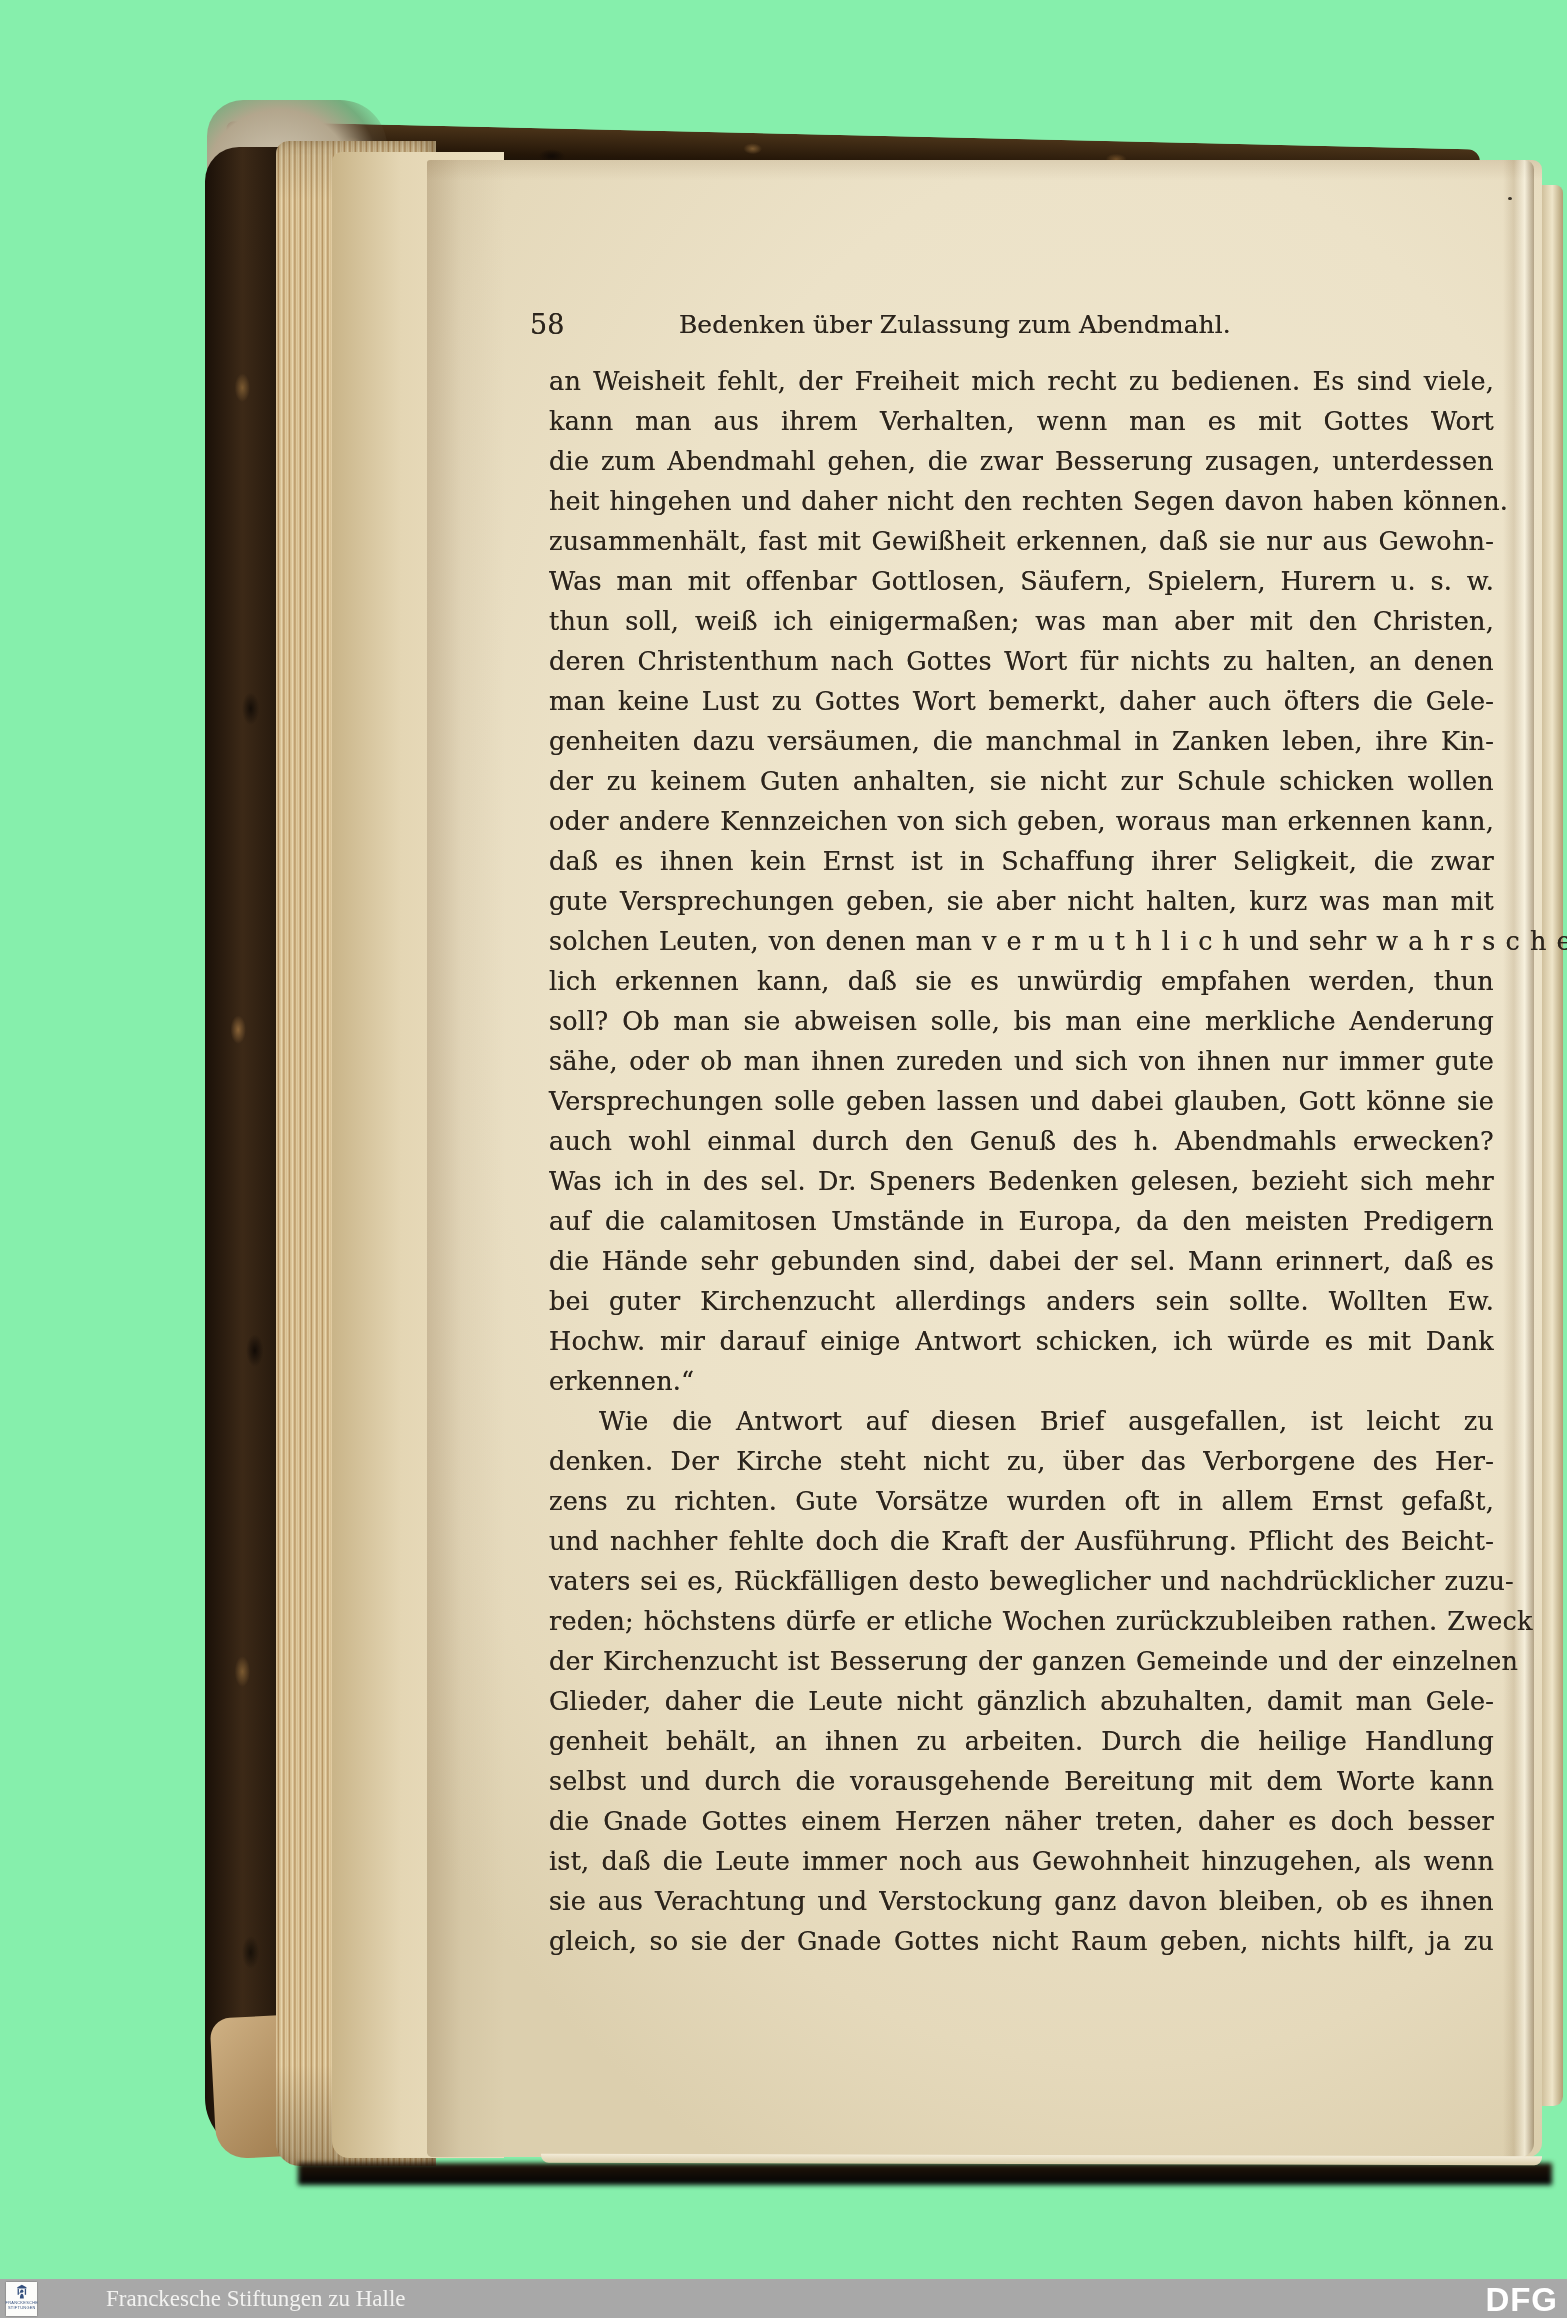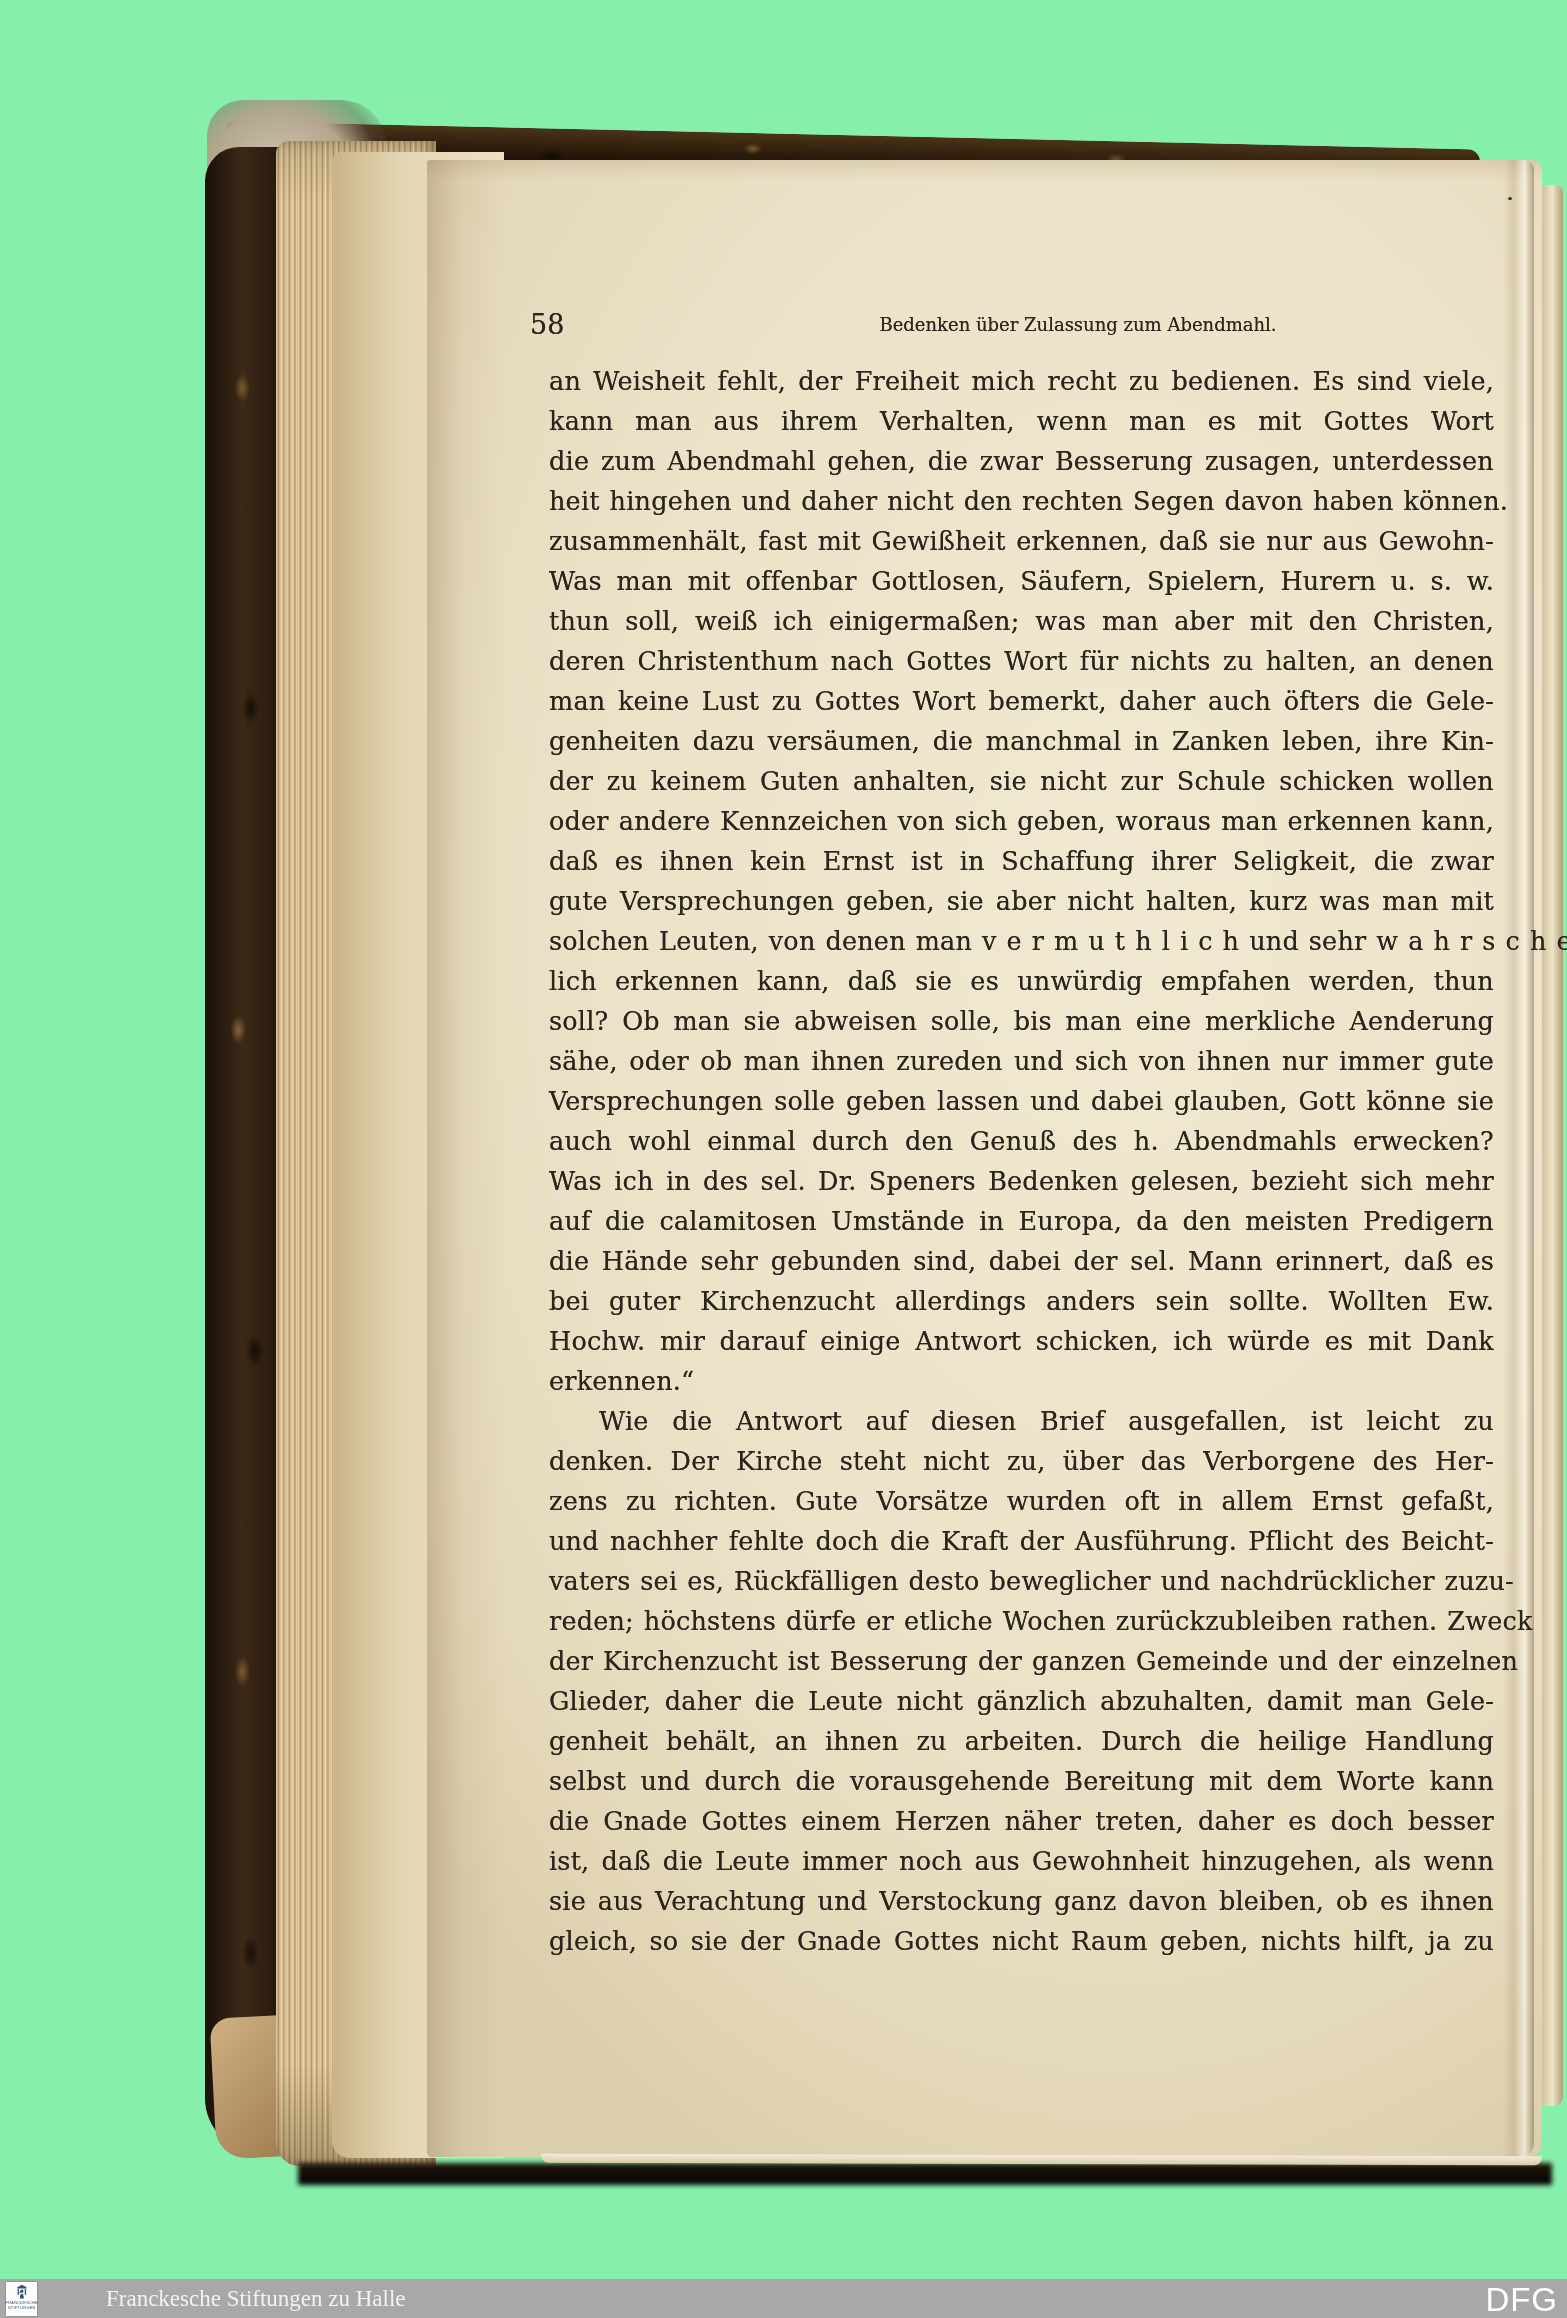--- a/index.html
+++ b/index.html
@@ -65,42 +65,42 @@
     border-radius:0 0 7.8px 7.8px;background:linear-gradient(180deg,#f3ecd8,#d8cba8);
     transform:rotate(.15deg);z-index:4;}
   .book-shadow{position:absolute;left:298px;top:2163px;width:1254px;height:22px;
     background:linear-gradient(180deg,#231509,#050505 90%);filter:blur(2.4px);z-index:3;}
 
   
   .text-col{position:absolute;left:549px;top:306px;width:945px;color:#2b241c;z-index:5;
     text-shadow:0 0 0.5px rgba(43,36,28,.75);}
   .page-header{position:relative;height:38px;font-size:27px;line-height:38px;}
   .page-num{position:absolute;left:-19px;top:0;}
-  .running-head{position:absolute;left:130px;right:17px;top:0;text-align:center;font-size:18px;}
+  .running-head{position:absolute;left:130px;right:17px;top:0;text-align:left;font-size:25px;}
   .body-text{margin-top:17px;}
   .line{height:40px;line-height:40px;font-size:25.5px;
     text-align:justify;text-align-last:justify;word-spacing:1.6px;letter-spacing:0.2px;
     white-space:nowrap;}
   .line.no-just{text-align:center;text-align-last:left;}
   .line.indent{padding-left:50px;}
 
   
   .footer-bar{position:absolute;left:0;top:2279px;width:1567px;height:40px;
     background:#a8a8a8;z-index:10;}
   .logo-box{position:absolute;left:6.3px;top:3.1px;width:31px;height:34px;background:#fcfcfa;
     display:flex;flex-direction:column;align-items:center;justify-content:flex-start;
     box-shadow:0 0 1.6px rgba(0,0,0,.4);}
   .logo-glyph{width:15.7px;height:17px;margin-top:1.6px;}
   .logo-text{display:flex;flex-direction:column;align-items:center;line-height:4.7px;
     font-family:"Liberation Sans",sans-serif;font-size:3.9px;letter-spacing:0.3px;
     color:#34507e;margin-top:0.8px;}
   .institution{position:absolute;left:106px;top:0;height:52px;line-height:40px;
     font-family:"Liberation Serif",serif;font-size:23px;color:#f2f2f0;}
   .dfg{position:absolute;right:9.4px;top:0;height:40px;line-height:42px;
-    font-family:"Liberation Sans",sans-serif;font-weight:normal;font-size:33px;
+    font-family:"Liberation Sans",sans-serif;font-weight:bold;font-size:33px;
     letter-spacing:0.8px;color:#ffffff;}
 </style>
 </head>
 <body>
 
 <div class="stage">
 
   <div class="cover-top"></div>
   <div class="corner-wear-top"></div>
   <div class="cover-left"></div>

